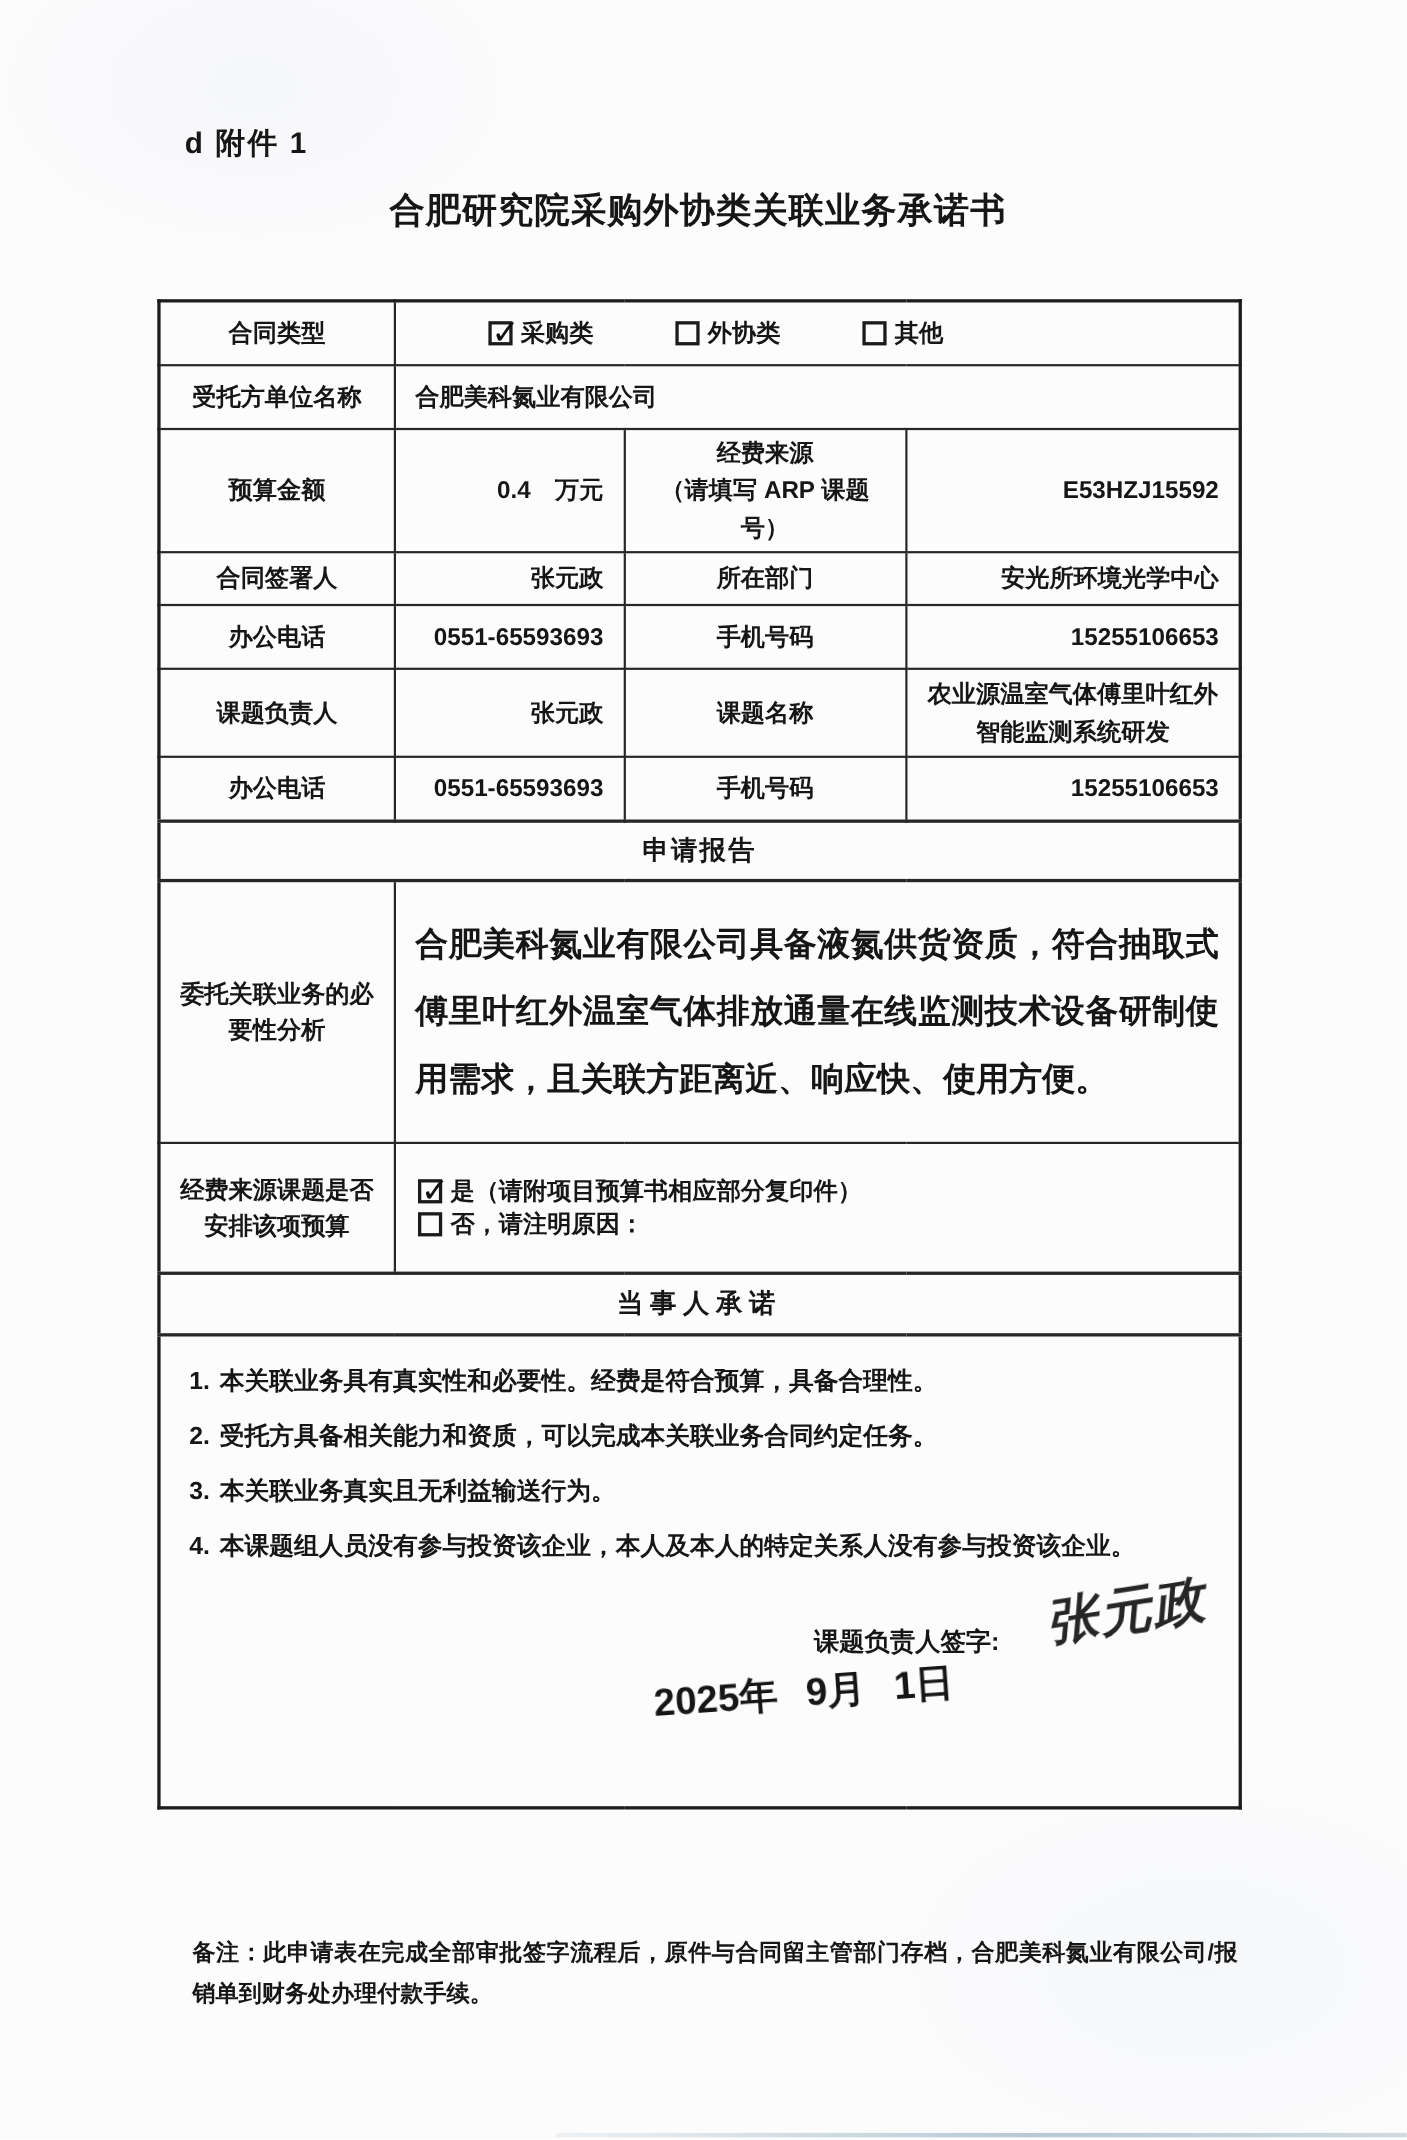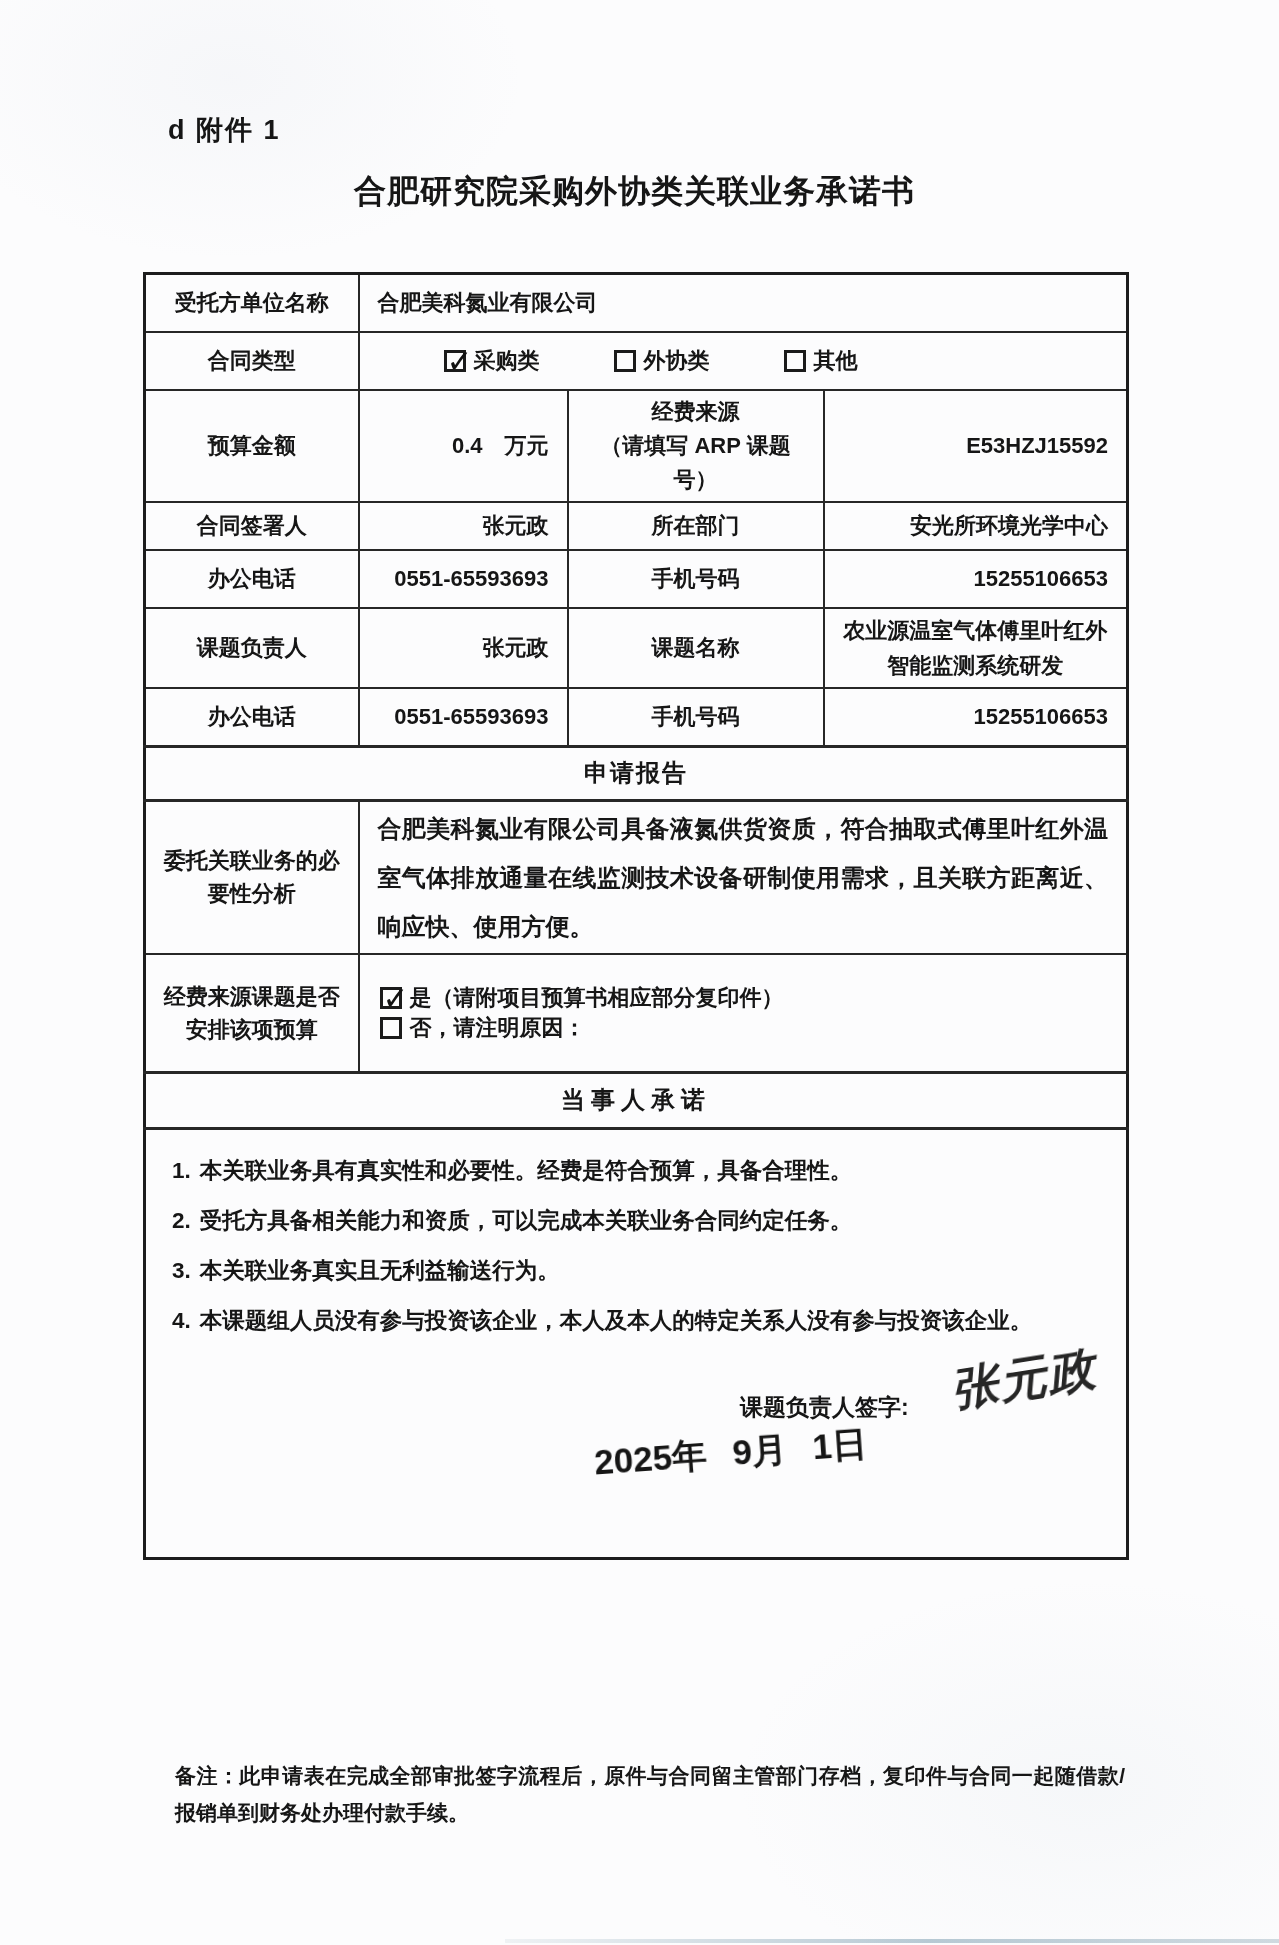--- a/index.html
+++ b/index.html
@@ -66,22 +66,22 @@
   }
   .cb.checked::after {
     content: "✓";
     position: absolute; left: 0px; top: -10px;
     font-size: 31px; font-weight: 700; color: #111;
   }
   .opt-row { display: flex; gap: 74px; padding-left: 66px; align-items: center; }
   .opt-stack { display: flex; flex-direction: column; gap: 0; padding: 14px 2px; }
 
   .para {
-    font-size: 24px; font-weight: 700; line-height: 2.05;
-    padding: 2px 18px; text-align: justify;
+    font-size: 30px; font-weight: 700; line-height: 2.05;
+    padding: 26px 18px; text-align: justify;
   }
 
   td.commit { vertical-align: top; padding: 24px 26px 0 26px; position: relative; }
   .citem { display: flex; gap: 9px; font-size: 22.5px; font-weight: 700; line-height: 1.52; margin-bottom: 16px; }
   .citem .num { flex: 0 0 auto; }
 
   .sig-label {
     position: absolute; left: 594px; top: 262px;
     font-size: 23px; font-weight: 700; white-space: nowrap;
   }
@@ -121,42 +121,42 @@
     <colgroup>
       <col style="width:214px">
         <col style="width:209px">
         <col style="width:256px">
         <col style="width:304px">
     </colgroup>
 
     <tbody>
 
     <tr style="height:58px">
-      <td class="lbl">受托方单位名称</td>
-      <td class="val" colspan="3">合肥美科氮业有限公司</td>
-    </tr>
-
-    <tr style="height:58px">
       <td class="lbl">合同类型</td>
       <td class="val" colspan="3">
         <div class="opt-row">
           <span class="opt">
             <span class="cb checked"></span>
             <span>采购类</span>
           </span>
           <span class="opt">
             <span class="cb"></span>
             <span>外协类</span>
           </span>
           <span class="opt">
             <span class="cb"></span>
             <span>其他</span>
           </span>
         </div>
       </td>
+    </tr>
+
+    <tr style="height:58px">
+      <td class="lbl">受托方单位名称</td>
+      <td class="val" colspan="3">合肥美科氮业有限公司</td>
     </tr>
 
     <tr style="height:90px">
       <td class="lbl">预算金额</td>
       <td class="val center">0.4　万元</td>
       <td class="lbl">
         <div class="two-line">
           <div>经费来源</div>
           <div>（请填写 ARP 课题号）</div>
         </div>
@@ -243,16 +243,16 @@
         </div>
 
         <div class="sig-label">课题负责人签字:</div>
         <div class="sig-name">张元政</div>
         <div class="sig-date">2025年 9月 1日</div>
       </td>
     </tr>
   </tbody>
     </table>
 
-  <div class="footer-note">备注：此申请表在完成全部审批签字流程后，原件与合同留主管部门存档，复印件与合同一起随借款/报销单到财务处办理付款手续。</div>
+  <div class="footer-note">备注：此申请表在完成全部审批签字流程后，原件与合同留主管部门存档，合肥美科氮业有限公司/报销单到财务处办理付款手续。</div>
 
   <div class="bottom-scan-line"></div>
 </div>
 
 </body></html>

